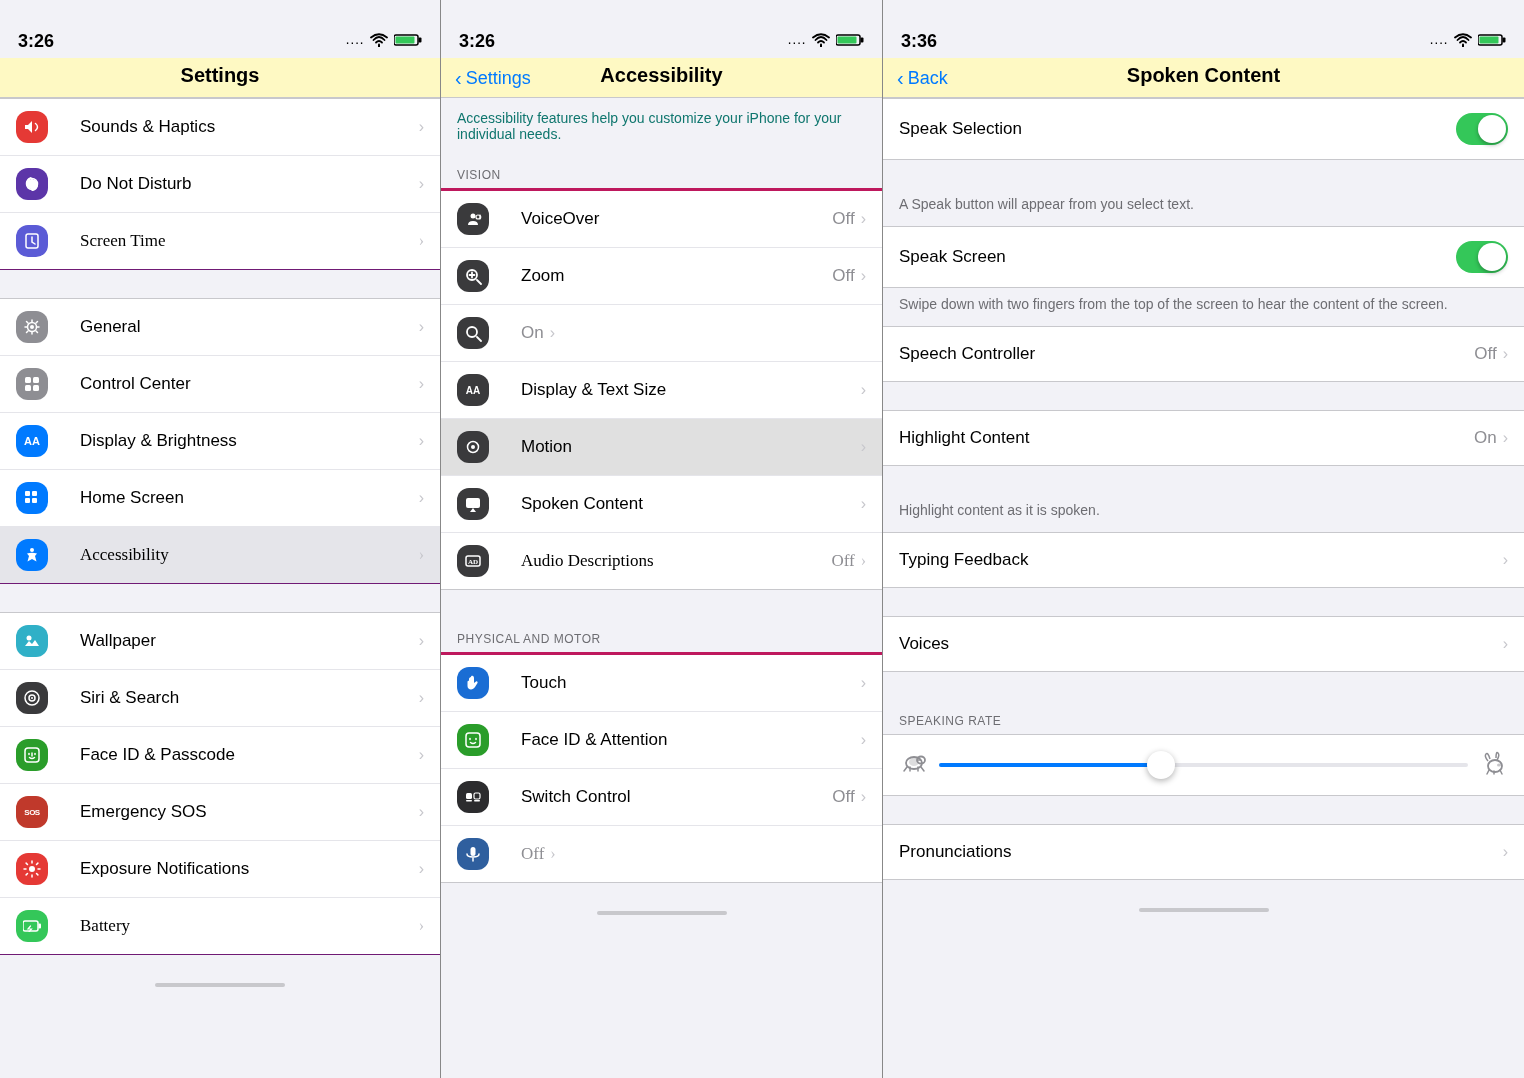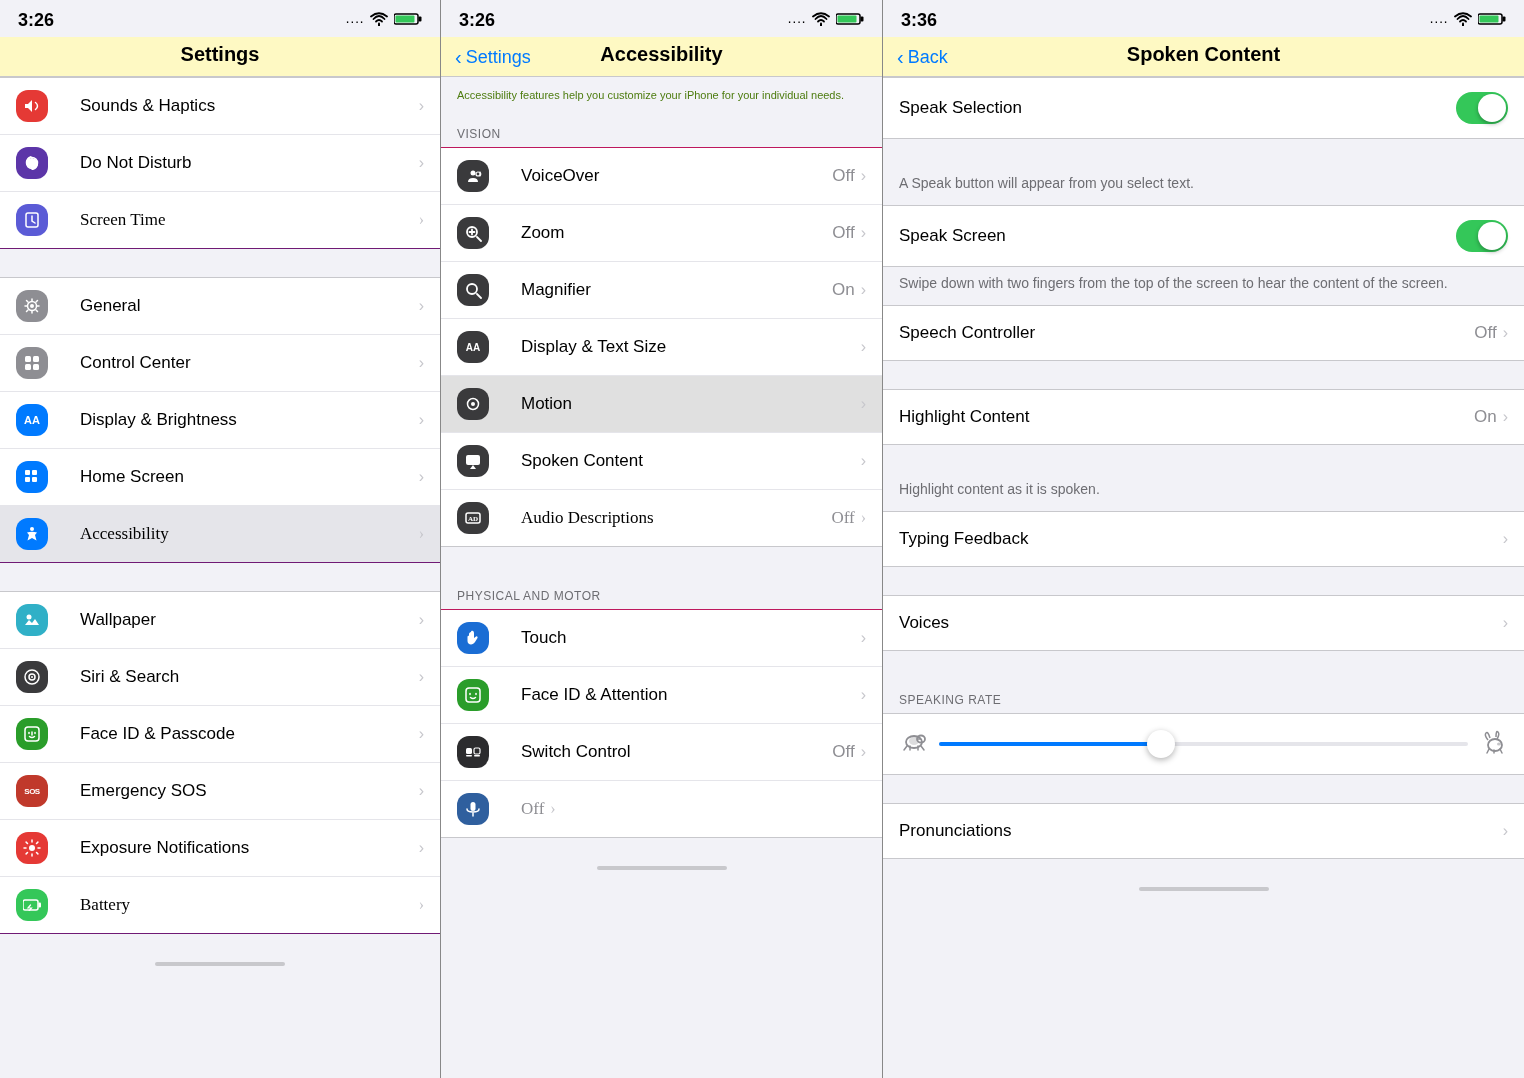--- a/index.html
+++ b/index.html
@@ -25,20 +25,21 @@
       border-left: 1px solid #888;
     }
 
     
     .status-bar {
       display: flex;
       justify-content: space-between;
       align-items: center;
       padding: 10px 18px 6px;
       background: #f2f2f7;
+      margin-top: 21px;
     }
     .status-time {
       font-size: 18px;
       font-weight: 600;
       color: #000;
     }
     .status-icons {
       display: flex;
       align-items: center;
       gap: 6px;
@@ -85,22 +86,22 @@
     .section-header {
       padding: 14px 16px 6px;
       font-size: 12px;
       color: #6d6d72;
       text-transform: uppercase;
       letter-spacing: 0.5px;
       background: #f2f2f7;
     }
     .section-description {
       padding: 12px 16px;
-      font-size: 11px;
-      color: #4d7c0f;
+      font-size: 14px;
+      color: #0f766e;
       background: #f2f2f7;
     }
 
     .list-group {
       background: #fff;
       border-top: 1px solid #c8c8cc;
       border-bottom: 1px solid #701a75;
       margin-bottom: 28px;
     }
     .list-item {
@@ -251,21 +252,21 @@
     .bg-accessible { background: #007aff; }
     .bg-dark   { background: #3a3a3c; }
     .bg-touch-blue { background: #1a6dd4; }
     .bg-face-green { background: #2a9d2a; }
     .bg-switch-dark { background: #2c2c2e; }
     .bg-voicectrl { background: #2f5f9e; }
 
     
     .p2-group {
       background: #fff;
-      border-top: 1px solid #be185d;
+      border-top: 3px solid #be185d;
       border-bottom: 1px solid #c8c8cc;
       margin-bottom: 28px;
     }
 
     
     .highlighted {
       background: #e0e0e0 !important;
     }
 
     
@@ -548,21 +549,20 @@
         <span class="list-item-chevron">›</span>
       </div>
 
       <div class="list-item">
         <div class="list-item-icon bg-dark">
           <svg width="18" height="18" viewBox="0 0 18 18" fill="none" stroke="white" stroke-width="1.8">
             <circle cx="8" cy="8" r="5"></circle>
             <path d="M13 13 L17 17" stroke-linecap="round"></path>
           </svg>
         </div>
-        <span class="list-item-label">Magnifier</span>
         <span class="list-item-value">On</span>
         <span class="list-item-chevron">›</span>
       </div>
 
       <div class="list-item">
         <div class="list-item-icon bg-dark" style="font-size:10px;font-weight:800;">AA</div>
         <span class="list-item-label">Display &amp; Text Size</span>
         <span class="list-item-chevron">›</span>
       </div>
 

